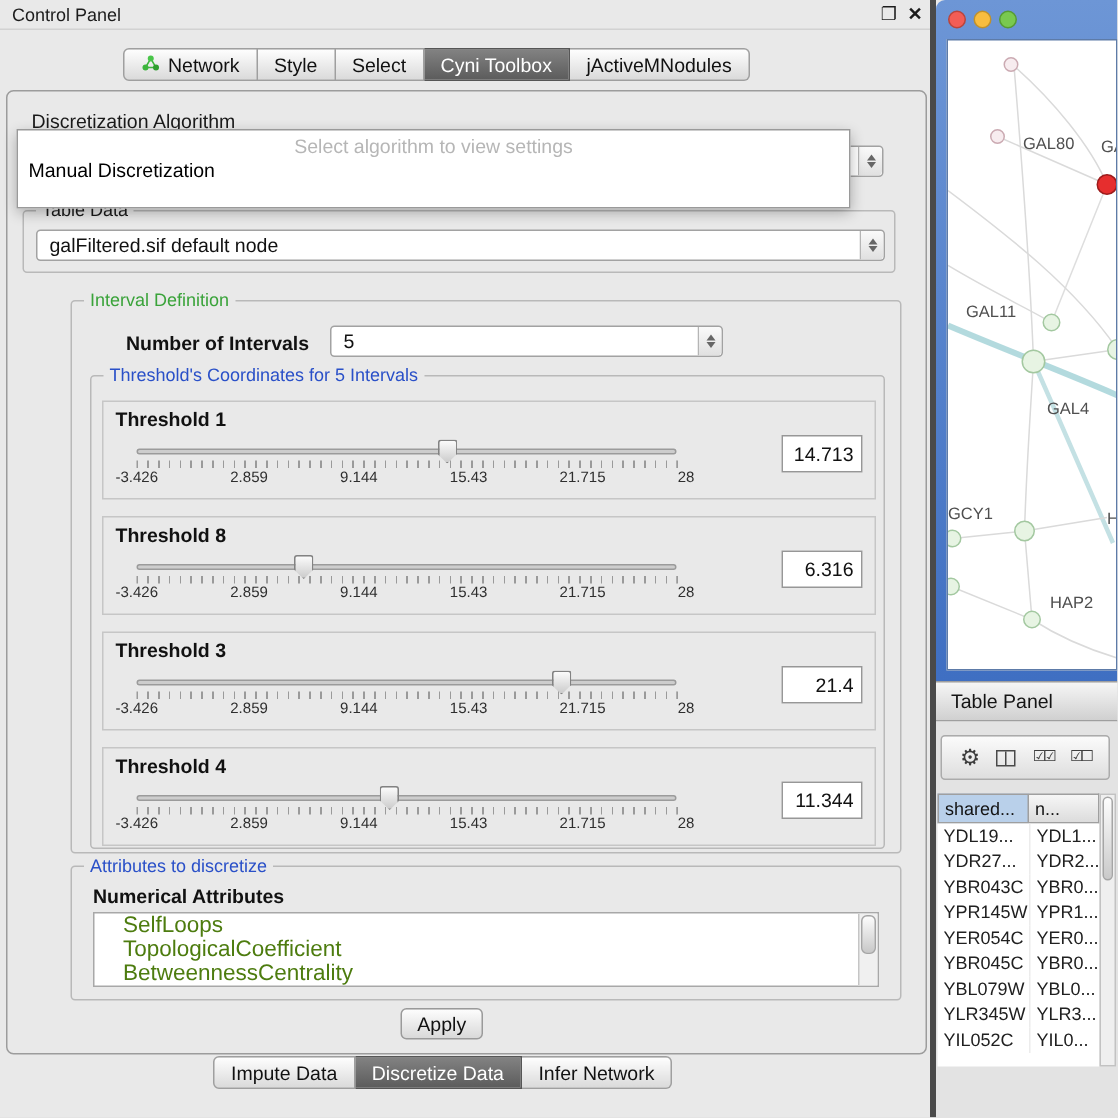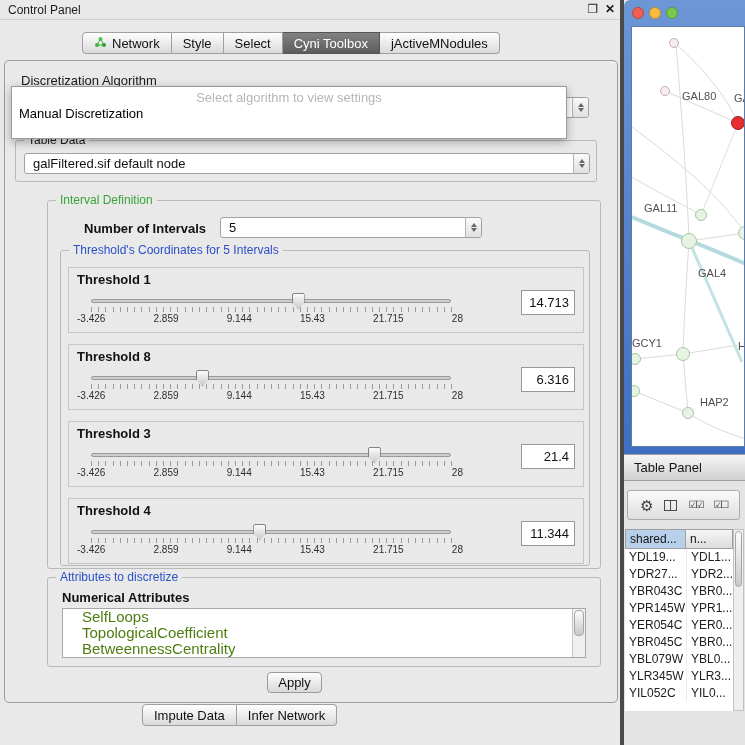--- a/index.html
+++ b/index.html
@@ -281,20 +281,23 @@
             </div>
         </div>
       </div>
 
       <div class="apply-btn">Apply</div>
     </div>
 
     <div class="tabbar bottom-tabs">
       <div class="tab">
           <span>Impute Data</span>
+        </div>
+      <div class="tab selected">
+          <span>Discretize Data</span>
         </div>
       <div class="tab">
           <span>Infer Network</span>
         </div>
     </div>
   </div>
 
   <div class="sep-strip"></div>
 
   <div class="net-window">

